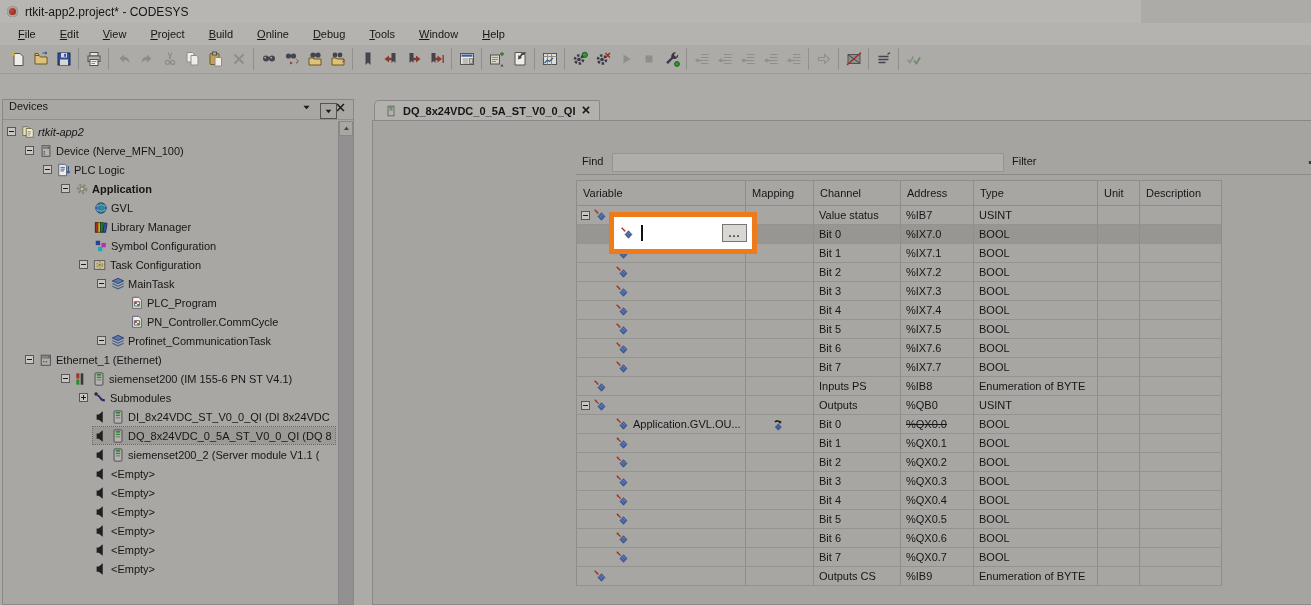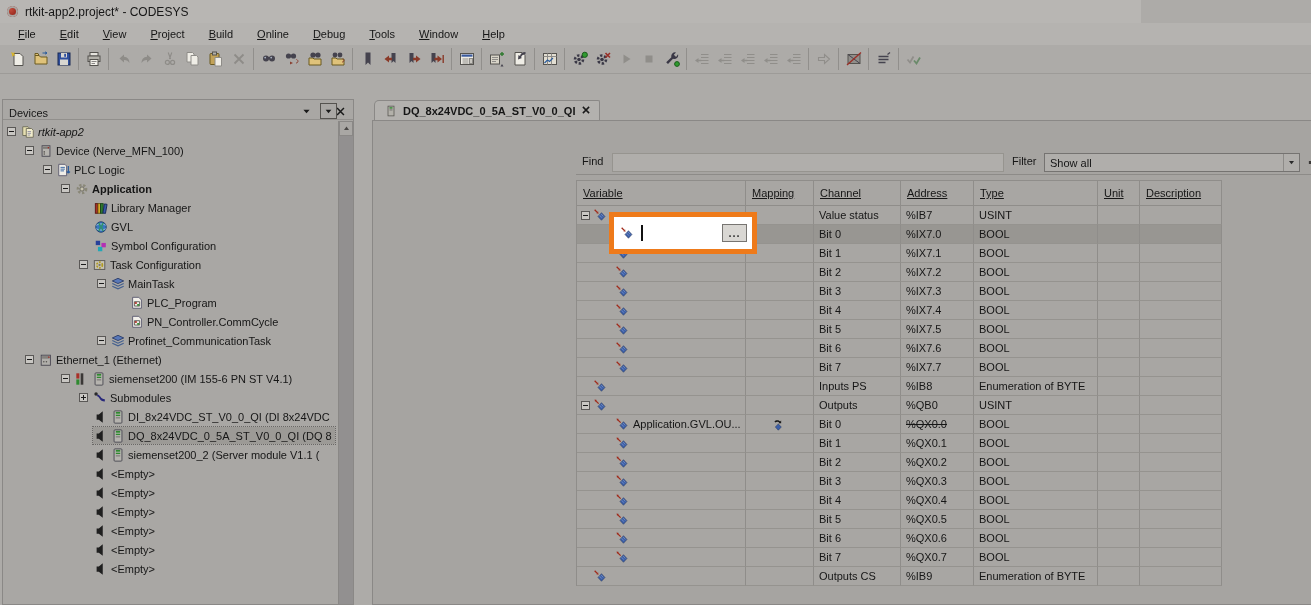--- a/index.html
+++ b/index.html
@@ -21,21 +21,21 @@
   .tbg { display:flex; align-items:center; padding:0 3px; border-right:1px solid #918f8c; height:22px; }
   .tbg:last-child { border-right:none; }
   .tbb { width:23px; height:22px; display:flex; align-items:center; justify-content:center; }
   .tbb .ic { width:16px; height:16px; }
   .ic { display:inline-block; flex:none; }
   .ic svg { display:block; width:100%; height:100%; }
 
   
   .devices { position:absolute; left:2px; top:99px; width:352px; height:506px;
     background:#a9a7a4; border:1px solid #8a8886; }
-  .dev-header { height:20px; display:flex; align-items:flex-end; padding:0 4px 0 6px;
+  .dev-header { height:20px; display:flex; align-items:flex-start; padding:0 4px 0 6px;
     border-bottom:1px solid #918f8c; background:#a9a7a4; }
   .dev-title { flex:1; }
   .hd-btn { width:17px; height:15px; display:flex; align-items:center; justify-content:center; }
   .hd-btn .ic { width:11px; height:11px; }
   .tree { position:absolute; left:0; top:21px; right:15px; bottom:0; overflow:hidden; padding-top:1px; }
   .trow { height:19px; display:flex; align-items:center; white-space:nowrap; }
   .trow .ic { width:14px; height:14px; margin-right:3px; }
   .tbody2 { display:flex; align-items:center; height:17px; padding:0 3px 0 1px; }
   .tbody2.sel { background:#9c9a96; outline:1px dotted #6a6866; }
   .tlabel.b { font-weight:bold; }
@@ -81,21 +81,21 @@
     background:#b0aeab; border:1px solid #757371; display:flex; align-items:center; padding-left:5px; }
   .filter-arrow { position:absolute; right:0; top:0; bottom:0; width:16px; border-left:1px solid #8d8b88;
     display:flex; align-items:center; justify-content:center; }
   .filter-arrow .ic { width:9px; height:9px; }
   .addfb { position:absolute; left:731px; top:3px; height:19px; display:flex; align-items:center; gap:5px; }
   .addfb .ic { width:13px; height:13px; }
 
   
   .iotable { position:absolute; left:203px; top:59px; width:646px;
     border-left:1px solid #8f8d8a; border-top:1px solid #8f8d8a; background:#a8a6a3; }
-  .thead { display:flex; height:25px;text-decoration:underline; }
+  .thead { display:flex; height:25px; }
   .th { border-right:1px solid #8f8d8a; border-bottom:1px solid #8f8d8a;
     display:flex; align-items:center; padding-left:6px; background:#a8a6a3; }
   .trw { display:flex; height:19px; }
   .trw.selrow .td { background:#989692; }
   .td { border-right:1px solid #8f8d8a; border-bottom:1px solid #95938f;
     display:flex; align-items:center; padding-left:5px; overflow:hidden; white-space:nowrap; }
   .td .ic { width:13px; height:13px; margin-right:4px; }
   .td.mapcell { justify-content:center; padding-left:0; }
   .strike { text-decoration:line-through; }
   .vspacer { width:13px; flex:none; }
@@ -554,40 +554,40 @@
             </svg>
           </span>
           <span class="tlabel b">Application</span>
         </span>
       </div>
       <div class="trow" style="padding-left: 76px;">
         <span class="expsp"></span>
         <span class="tbody2">
           <span class="ic">
             <svg viewBox="0 0 16 16">
+              <circle cx="8" cy="8" r="6" fill="#3878c0" stroke="#1a3a6a"></circle>
+              <path d="M2.5 6c3.5-2 7.5-2 11 0M2.5 10c3.5 2 7.5 2 11 0" stroke="#9ec4dc" fill="none"></path>
+              <path d="M5.5 3.5c2 2.5 2 6.5 0 9M10.5 3.5c-2 2.5-2 6.5 0 9" stroke="#2f9a4f" fill="none" stroke-width="1.5"></path>
+            </svg>
+          </span>
+          <span class="tlabel">GVL</span>
+        </span>
+      </div>
+      <div class="trow" style="padding-left: 76px;">
+        <span class="expsp"></span>
+        <span class="tbody2">
+          <span class="ic">
+            <svg viewBox="0 0 16 16">
               <rect x="1.5" y="3" width="3" height="11" fill="#a83028" stroke="#551410"></rect>
               <rect x="4.5" y="3" width="3" height="11" fill="#d8ac28" stroke="#6a5210"></rect>
               <rect x="7.5" y="3" width="3" height="11" fill="#2f7a2f" stroke="#14421a"></rect>
               <rect x="11" y="3.5" width="3" height="10.5" fill="#3858a8" stroke="#1a2a55" transform="rotate(10 12.5 9)"></rect>
             </svg>
           </span>
           <span class="tlabel">Library Manager</span>
-        </span>
-      </div>
-      <div class="trow" style="padding-left: 76px;">
-        <span class="expsp"></span>
-        <span class="tbody2">
-          <span class="ic">
-            <svg viewBox="0 0 16 16">
-              <circle cx="8" cy="8" r="6" fill="#3878c0" stroke="#1a3a6a"></circle>
-              <path d="M2.5 6c3.5-2 7.5-2 11 0M2.5 10c3.5 2 7.5 2 11 0" stroke="#9ec4dc" fill="none"></path>
-              <path d="M5.5 3.5c2 2.5 2 6.5 0 9M10.5 3.5c-2 2.5-2 6.5 0 9" stroke="#2f9a4f" fill="none" stroke-width="1.5"></path>
-            </svg>
-          </span>
-          <span class="tlabel">GVL</span>
         </span>
       </div>
       <div class="trow" style="padding-left: 76px;">
         <span class="expsp"></span>
         <span class="tbody2">
           <span class="ic">
             <svg viewBox="0 0 16 16">
               <rect x="2" y="2" width="5" height="5" fill="#28409a"></rect>
               <rect x="8.5" y="4.5" width="5" height="5" fill="#b430b4"></rect>
               <rect x="4.5" y="9" width="5" height="5" fill="#20a8b8"></rect>
@@ -879,30 +879,20 @@
               <path d="M3 3l10 10M13 3L3 13" stroke="#1a1a1a" stroke-width="2.4"></path>
             </svg></span></span>
     </div>
   </div>
   <div class="ebody">
 
     <div class="findbar">
       <span class="find-label">Find</span>
       <input class="find-input" value="" style="">
       <span class="filter-label">Filter</span>
-      <div class="filter-select">
-        <span>Show all</span>
-        <span class="filter-arrow">
-            <span class="ic">
-              <svg viewBox="0 0 16 16">
-                <path d="M3.5 5.5l4.5 5.5 4.5-5.5z" fill="#2a2a2a"></path>
-              </svg>
-            </span>
-          </span>
-      </div>
       <div class="addfb">
         <span class="ic">
             <svg viewBox="0 0 16 16">
               <path d="M6.3 2.3h3.4v4h4v3.4h-4v4H6.3v-4h-4V6.3h4z" fill="#3a3836"></path>
             </svg>
           </span>
 
       </div>
 
     </div>

